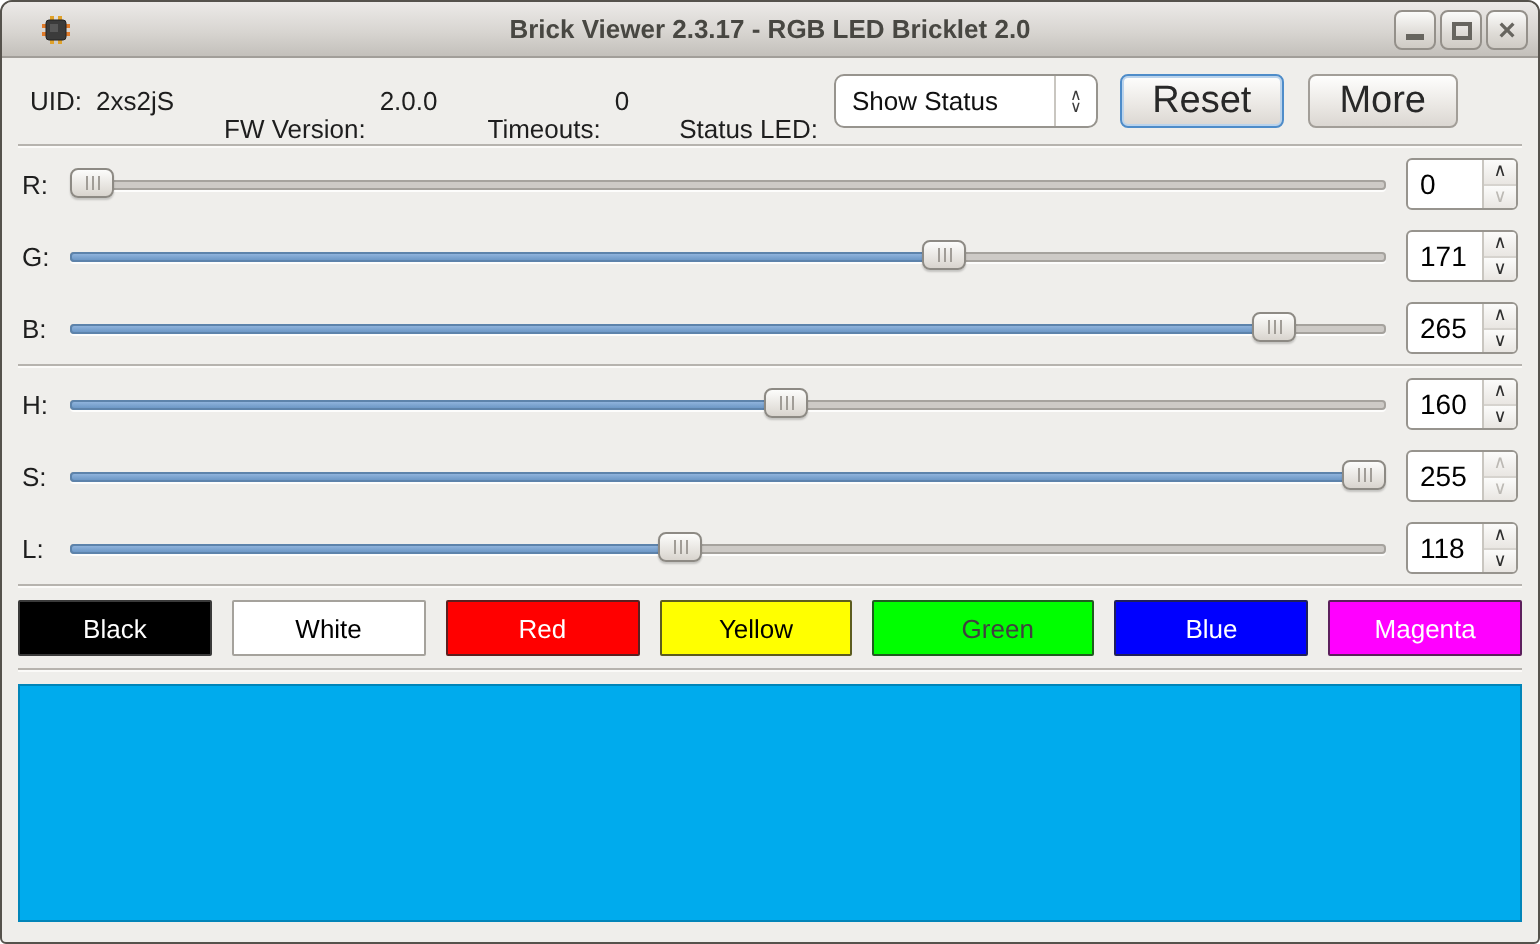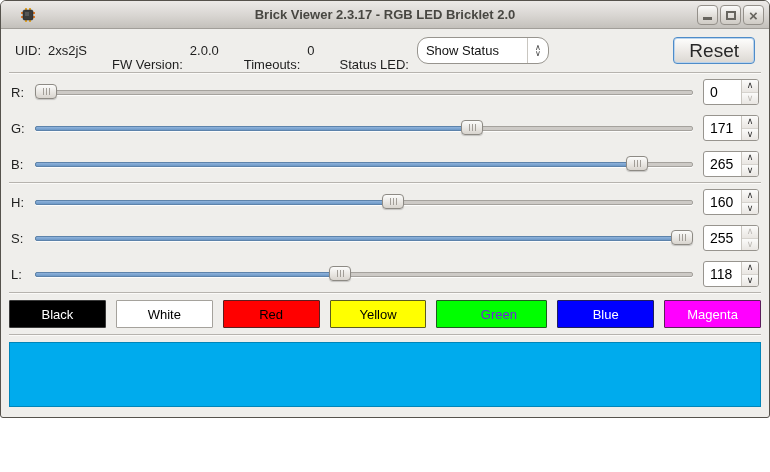--- a/index.html
+++ b/index.html
@@ -3,21 +3,21 @@
 <meta charset="utf-8">
 <style>
   * { box-sizing: border-box; }
   html,body { margin:0; padding:0; }
   body {
     width:770px; height:472px; background:#ffffff;
     font-family:"Liberation Sans","DejaVu Sans",sans-serif;
     -webkit-font-smoothing:antialiased;
   }
   .window {
-    width:770px; height:418px;
+    width:770px; height:472px;
     border:1px solid #55524c;
     border-radius:6px 6px 3px 3px;
     background:#efeeeb;
     overflow:hidden;
     display:flex; flex-direction:column;
   }
   
   .titlebar {
     flex:0 0 28px;
     background:linear-gradient(180deg,#eceae8 0%,#d8d5d1 55%,#c3c0bb 100%);
@@ -43,21 +43,21 @@
   
   .header {
     flex:0 0 40px;
     display:flex; align-items:center;
     padding:0 14px; font-size:13px; color:#1e1e1e;
   }
   .hdr-val { margin-left:7px; }
   .hdr-group { margin-left:25px;margin-top:28px; }
   .combobox {
     margin-left:8px; width:132px; height:27px;
-    background:#ffffff; border:1px solid #97948e; border-radius:11px;
+    background:#ffffff; border:1px solid #97948e; border-radius:5px;
     display:flex; align-items:center; padding-left:8px;
     font-size:13px; color:#111;gap:16px;
   }
   .cb-arrows {
     margin-left:auto; width:21px; height:100%;
     border-left:1px solid #c9c6c0;
     display:flex; flex-direction:column; align-items:center; justify-content:center;
     font-size:8px; line-height:6px; color:#3c3c3c;
   }
   .btn {
@@ -178,20 +178,21 @@
     <span class="hdr-val">0</span>
     <span class="hdr-group">Status LED:</span>
     <div class="combobox">
       <span>Show Status</span>
       <span class="cb-arrows">
         <span>∧</span>
           <span>∨</span>
       </span>
     </div>
     <button class="btn btn-reset">Reset</button>
+    <button class="btn btn-more">More</button>
   </div>
 
   <div class="hsep"></div>
   <div class="slider-group" id="sliders-rgb">
   <div class="slider-row">
     <span class="slider-label">R:</span>
     <div class="slider">
       <div class="track">
         <div class="fill" style="width: calc(0% + 12px);"></div>
       </div>
@@ -304,25 +305,25 @@
       </div>
     </div>
   </div>
 </div>
   <div class="hsep"></div>
   <div class="color-row" id="color-buttons">
   <button class="color-btn" style="background: rgb(0, 0, 0); color: rgb(255, 255, 255); border-color: rgb(58, 58, 58);">Black</button>
 
   <button class="color-btn" style="background: rgb(255, 255, 255); color: rgb(0, 0, 0); border-color: rgb(165, 162, 156); text-align: center;">White</button>
 
-  <button class="color-btn" style="background: rgb(255, 0, 0); color: #000000; border-color: rgb(92, 31, 31);">Red</button>
+  <button class="color-btn" style="background: rgb(255, 0, 0); color: #ffffff; border-color: rgb(92, 31, 31);">Red</button>
 
   <button class="color-btn" style="background: rgb(255, 255, 0); color: rgb(0, 0, 0); border-color: rgb(92, 92, 31);">Yellow</button>
 
-  <button class="color-btn" style="background: rgb(0, 255, 0); color: #6d28d9; border-color: rgb(31, 92, 31); padding-left: 20px;">Green</button>
+  <button class="color-btn" style="background: rgb(0, 255, 0); color: #404040; border-color: rgb(31, 92, 31); padding-left: 20px;">Green</button>
 
 
   <button class="color-btn" style="background: rgb(0, 0, 255); color: rgb(255, 255, 255); border-color: rgb(31, 31, 92);">Blue</button>
 
   <button class="color-btn" style="background: rgb(255, 0, 255); color: rgb(255, 255, 255); border-color: rgb(92, 31, 92);">Magenta</button>
 </div>
   <div class="hsep"></div>
   <div class="preview" id="color-preview" style="background: rgb(0, 171, 237);"></div>
 
 </div>

